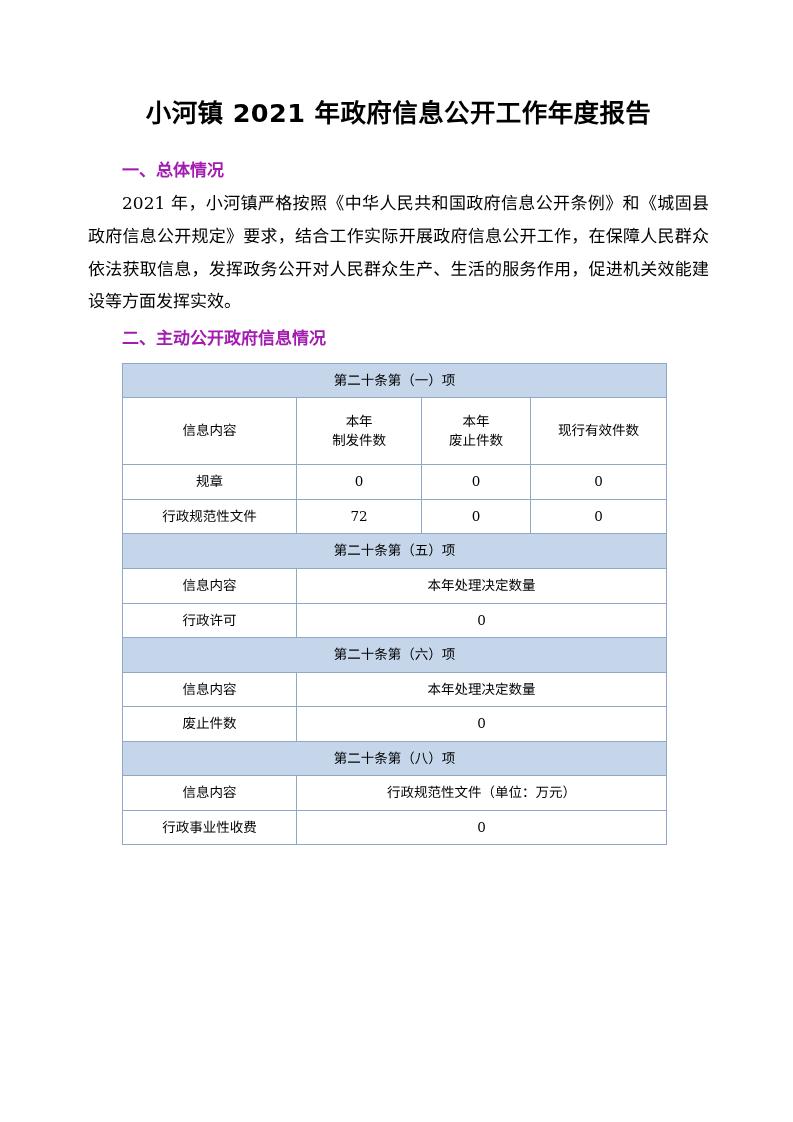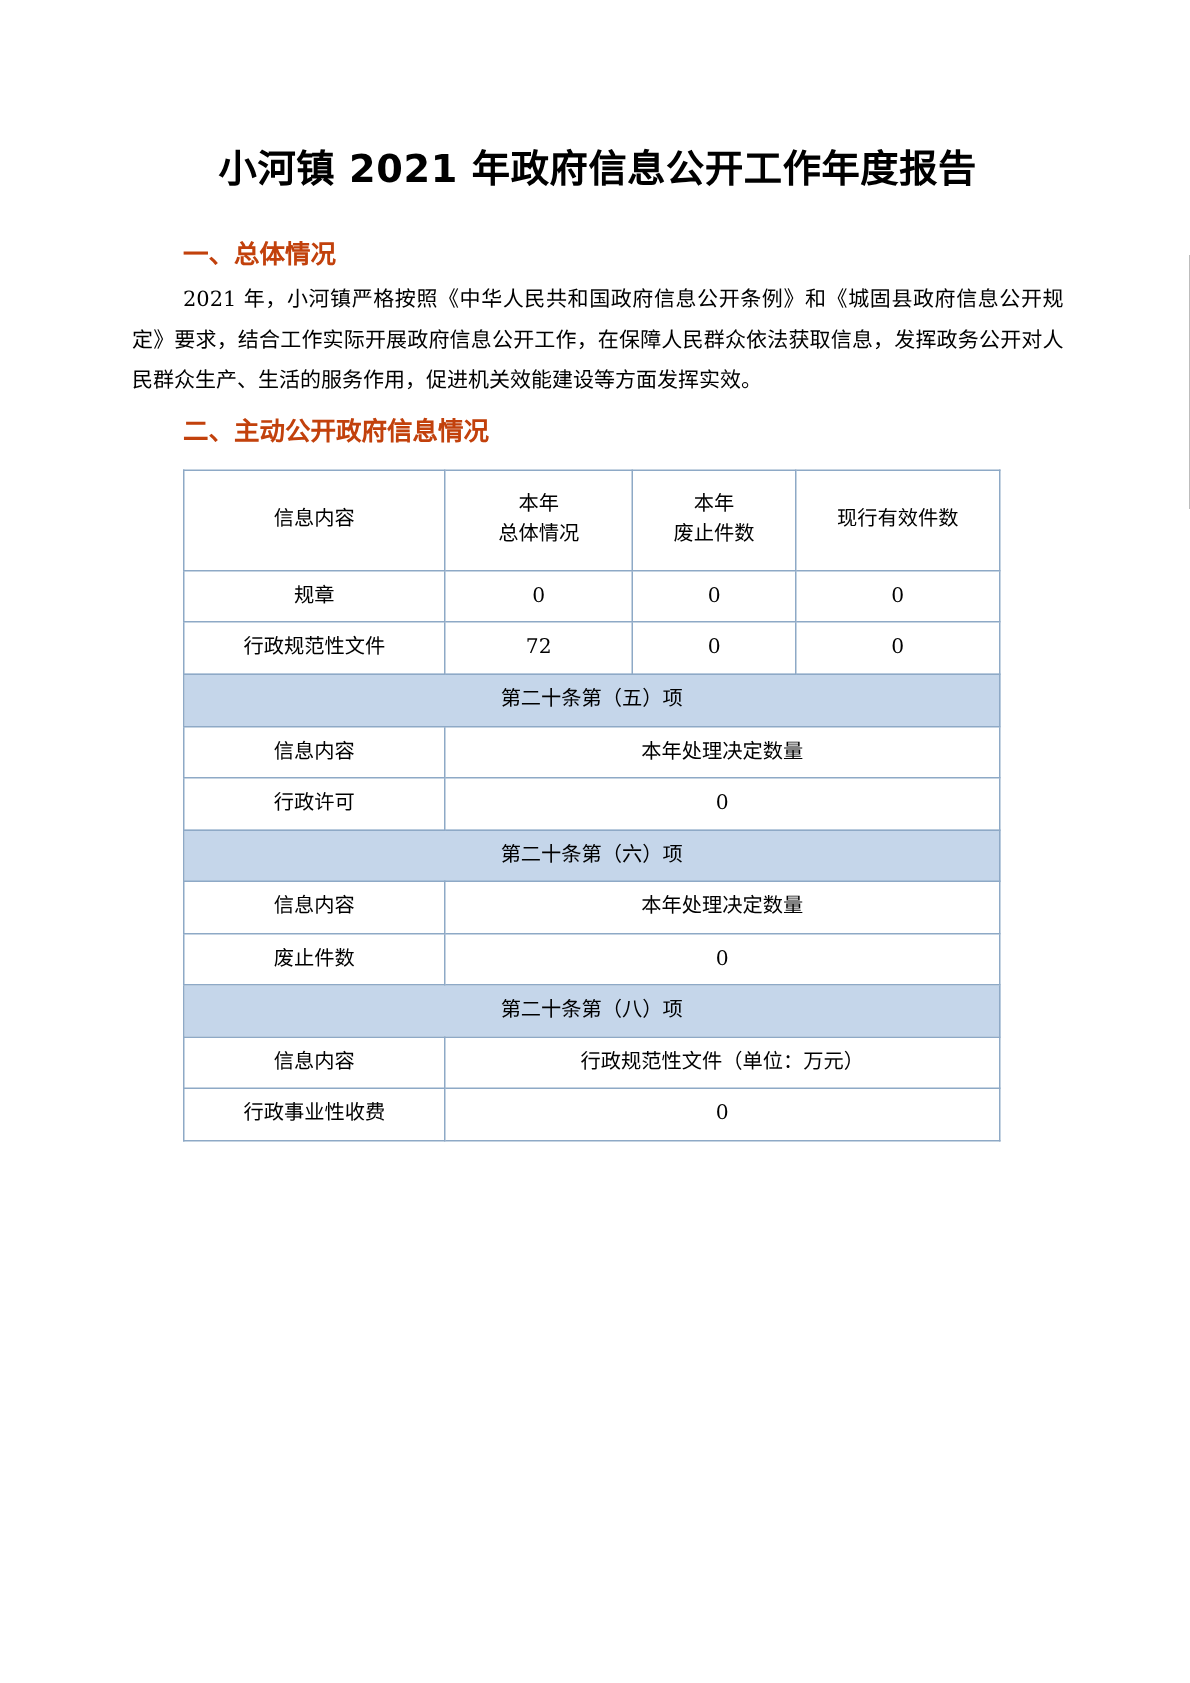--- a/index.html
+++ b/index.html
@@ -31,24 +31,24 @@
     margin: 18px 0 26px 0;
     color: #000;
   }
   .section-head {
     font-family: "DejaVu Sans", "Liberation Sans", sans-serif;
     font-weight: bold;
     font-size: 17px;
     line-height: 1.7;
     text-indent: 34px;
     margin: 6px 0 2px 0;
-    color: #c2410c;
+    color: #a21caf;
   }
   .para {
-    font-size: 14px;
+    font-size: 17px;
     line-height: 1.92;
     text-align: justify;
     text-justify: inter-ideograph;
     text-indent: 34px;
     margin: 0 0 2px 0;
     color: #000;
   }
   table.info-table {
     border-collapse: collapse;
     width: 545px;
@@ -95,24 +95,27 @@
 
   <table class="info-table">
     <colgroup>
       <col class="col1">
         <col class="col2">
         <col class="col3">
         <col class="col4">
     </colgroup>
     <tbody>
       <tr>
+        <td class="band" colspan="4">第二十条第（一）项</td>
+      </tr>
+      <tr>
         <td class="tall">信息内容</td>
         <td class="tall nowrap-lines">
           <span>本年</span>
-          <span>总体情况</span>
+          <span>制发件数</span>
         </td>
         <td class="tall nowrap-lines">
           <span>本年</span>
           <span>废止件数</span>
         </td>
         <td class="tall">现行有效件数</td>
       </tr>
       <tr>
         <td>规章</td>
         <td>0</td>

